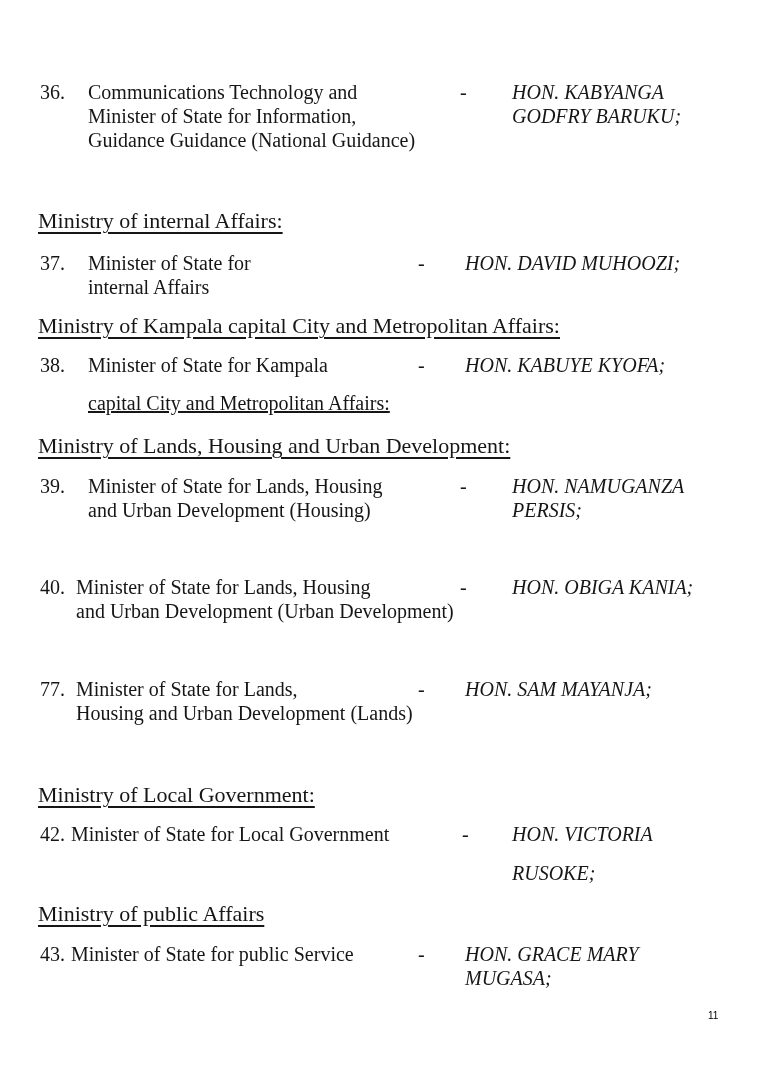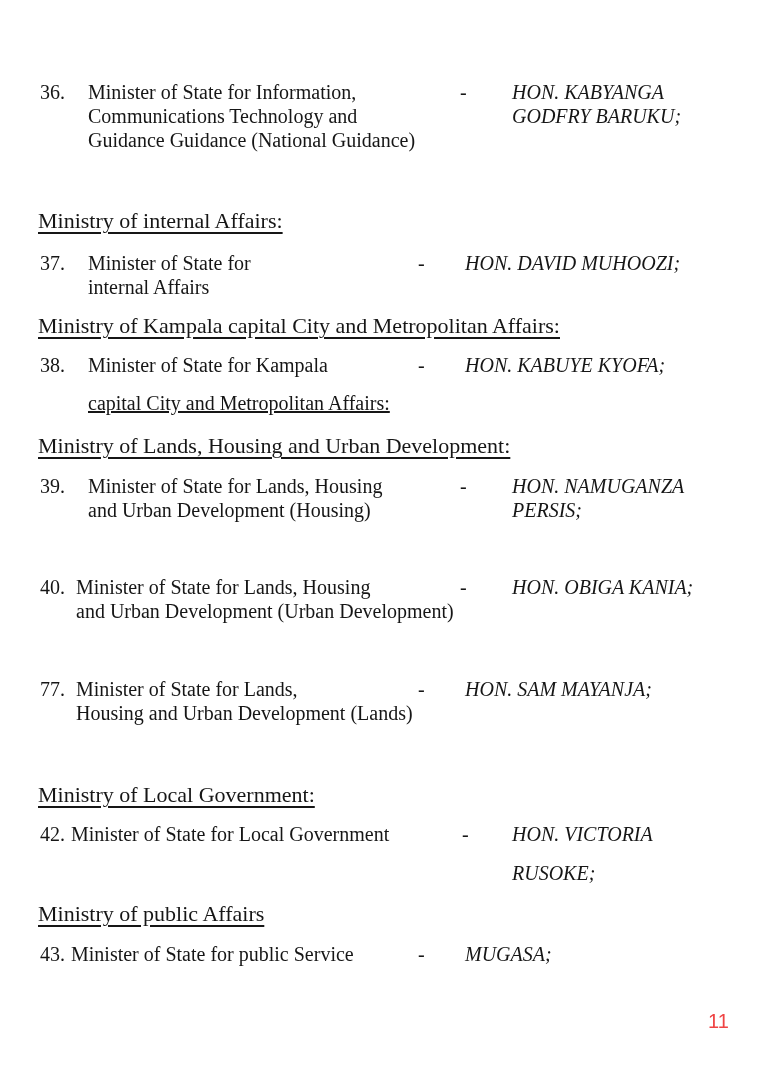--- a/index.html
+++ b/index.html
@@ -27,21 +27,21 @@
   }
   .heading-text {
     text-decoration: underline;
     text-decoration-thickness: 2px;
     text-underline-offset: 4px;
   }
 
   .page-number {
     position: absolute; left: 708px; top: 1010px;
     font-family: "Liberation Sans", "DejaVu Sans", sans-serif;
-    font-size: 20px; color: #ef4444;
+    font-size: 10px; color: #000000;
   }
 
   
   #e36 { top: 80px; }  #e36 .desc { left: 88px; } #e36 .dash { left: 460px; } #e36 .name { left: 512px; }
   #e37 { top: 251px; } #e37 .desc { left: 88px; } #e37 .dash { left: 418px; } #e37 .name { left: 465px; }
   #e38 { top: 353px; } #e38 .desc { left: 88px; } #e38 .dash { left: 418px; } #e38 .name { left: 465px; }
   #e38 .desc .line + .line { margin-top: 14px; text-decoration: underline; }
   #e39 { top: 474px; } #e39 .desc { left: 88px; } #e39 .dash { left: 460px; } #e39 .name { left: 512px; }
   #e40 { top: 575px; } #e40 .desc { left: 76px; } #e40 .dash { left: 460px; } #e40 .name { left: 512px; }
   #e41 { top: 677px; } #e41 .desc { left: 76px; } #e41 .dash { left: 418px; } #e41 .name { left: 465px; }
@@ -57,22 +57,22 @@
   #h5 { top: 901px; }
 </style>
 </head>
 <body>
 
 <div class="page">
 
   <div class="entry" id="e36">
     <span class="num">36.</span>
     <div class="desc">
+      <span class="line">Communications Technology and</span>
       <span class="line">Minister of State for Information,</span>
-      <span class="line">Communications Technology and</span>
       <span class="line"><span>Guidance Guidance </span><span class="it">(National Guidance)</span></span>
     </div>
     <span class="dash">-</span>
     <div class="name">
       <span class="line">HON. KABYANGA</span>
       <span class="line">GODFRY BARUKU;</span>
     </div>
   </div>
 
   <div class="heading" id="h1">
@@ -168,19 +168,20 @@
     <span class="heading-text">Ministry of public Affairs</span>
   </div>
 
   <div class="entry" id="e43">
     <span class="num">43.</span>
     <div class="desc">
       <span class="line">Minister of State for public Service</span>
     </div>
     <span class="dash">-</span>
     <div class="name">
+      <span class="line">HON. GRACE MARY</span>
       <span class="line">MUGASA;</span>
     </div>
   </div>
 
   <div class="page-number">11</div>
 
 </div>
 
 </body></html>

